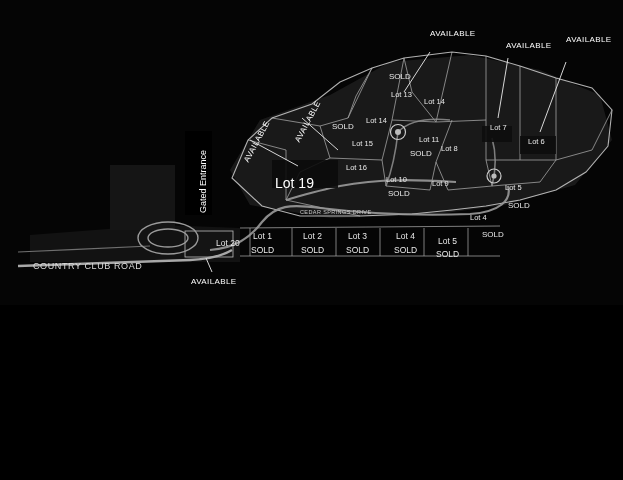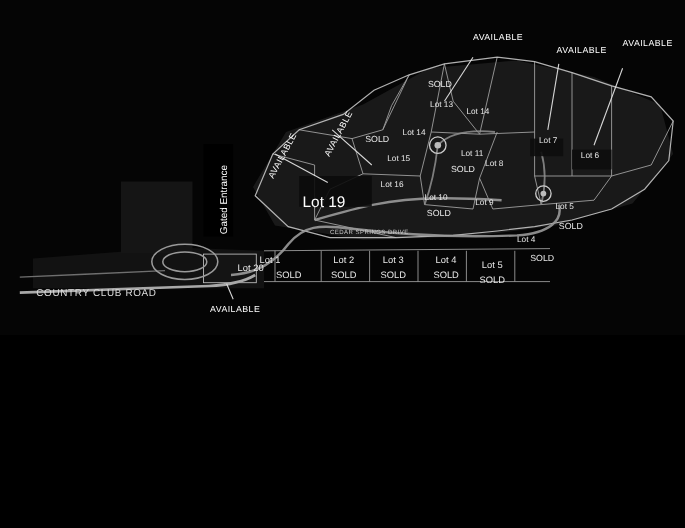--- a/index.html
+++ b/index.html
@@ -248,21 +248,21 @@
   <div class="maplabel lotnum" style="left:505px; top:184px;">Lot 5</div>
   <div class="maplabel lotnum" style="left:508px; top:202px; font-size:8px;">SOLD</div>
 
   <div class="maplabel lotnum" style="left:470px; top:214px;">Lot 4</div>
   <div class="maplabel lotnum" style="left:482px; top:231px; font-size:8px;">SOLD</div>
 
   <div class="maplabel" style="left:275px; top:176px; font-size:14px; color:#fff;">Lot 19</div>
 
   <div class="maplabel lotnum" style="left:180px; top:239px; font-size:8.5px;margin-left:36px;">Lot 20</div>
 
-  <div class="maplabel lotnum" style="left:236px; top:232px; font-size:8.5px;">Lot 1</div>
+  <div class="maplabel lotnum" style="left:253px; top:232px; font-size:8.5px;">Lot 1</div>
   <div class="maplabel sold" style="left:251px; top:246px; font-size:8.5px;">SOLD</div>
 
   <div class="maplabel lotnum" style="left:303px; top:232px; font-size:8.5px;">Lot 2</div>
   <div class="maplabel sold" style="left:301px; top:246px; font-size:8.5px;">SOLD</div>
 
   <div class="maplabel lotnum" style="left:348px; top:232px; font-size:8.5px;">Lot 3</div>
   <div class="maplabel sold" style="left:346px; top:246px; font-size:8.5px;">SOLD</div>
 
   <div class="maplabel lotnum" style="left:396px; top:232px; font-size:8.5px;">Lot 4</div>
   <div class="maplabel sold" style="left:394px; top:246px; font-size:8.5px;">SOLD</div>

